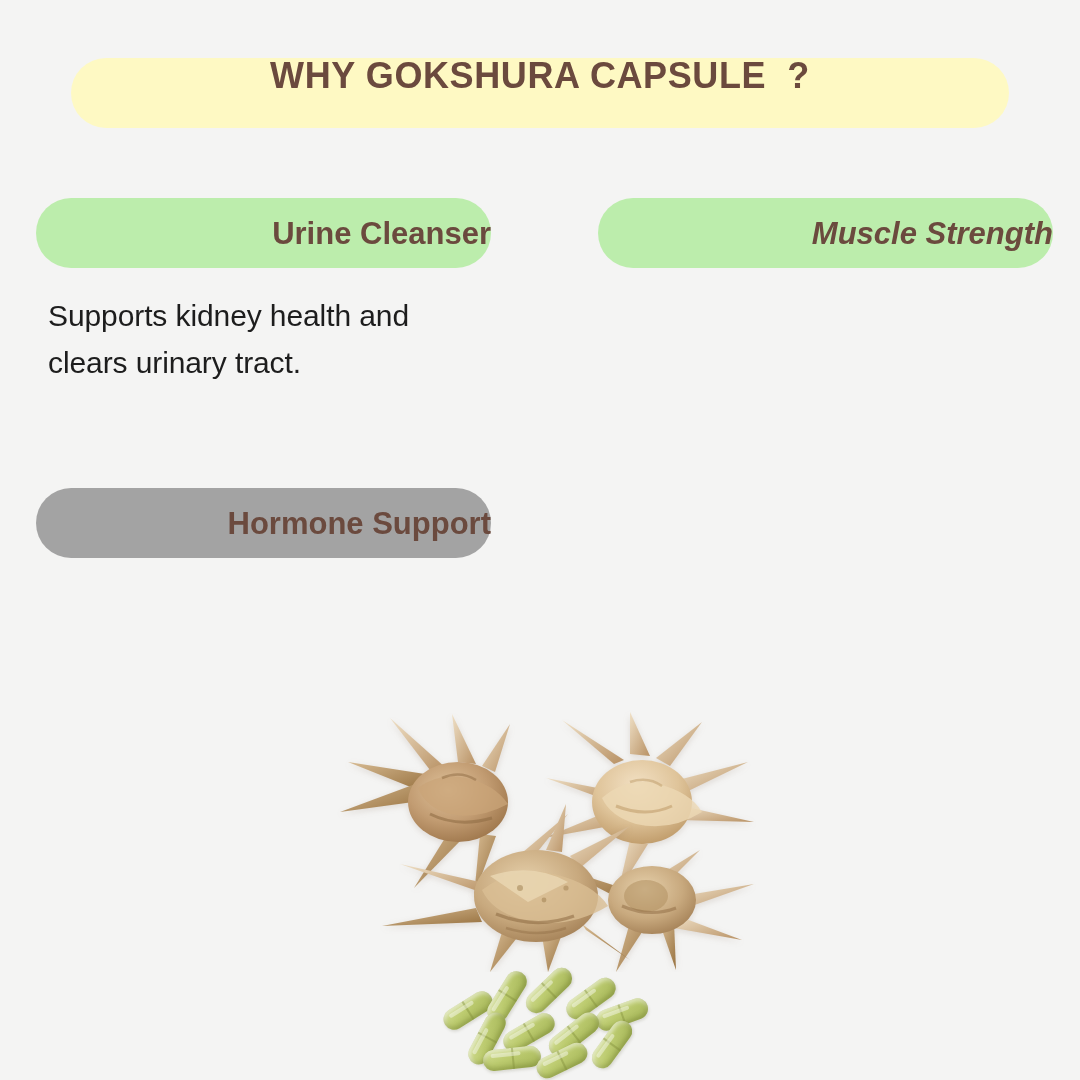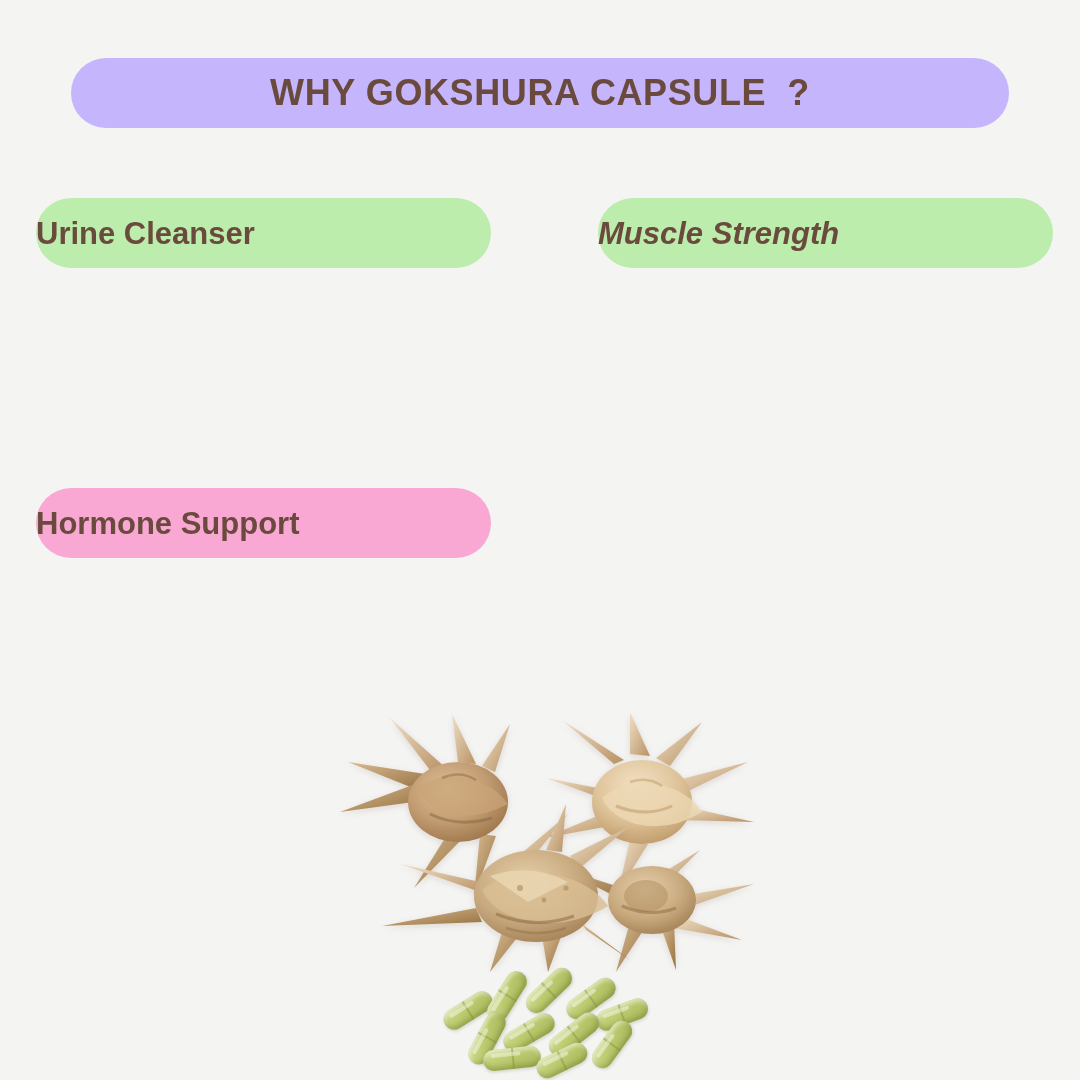--- a/index.html
+++ b/index.html
@@ -23,24 +23,24 @@
     background: #f4f4f3;
   }
 
   
   .header-banner {
     position: absolute;
     left: 71px;
     top: 58px;
     width: 938px;
     height: 70px;
-    background: #c4b5fd;
+    background: #fef9c3;
     border-radius: 35px;
     display: flex;
-    align-items: center;
+    align-items: flex-start;
     justify-content: center;
   }
   .header-title {
     font-family: "Liberation Sans", sans-serif;
     font-weight: bold;
     font-size: 36px;
     letter-spacing: 0.6px;
     color: #6b4a3e;
     white-space: pre;
     text-align: center;
@@ -64,25 +64,25 @@
   .card.col-right { left: 598px; font-style: italic; }
   .card.row-one   { top: 198px; }
   .card.row-two   { top: 488px; }
 
   .pill {
     width: 455px;
     height: 70px;
     border-radius: 35px;
     display: flex;
     align-items: center;
-    justify-content: flex-start;
+    justify-content: flex-end;
     box-sizing: border-box;
   }
   .pill.green { background: #bcedac; }
-  .pill.peach { background: #f9a8d4; }
+  .pill.peach { background: #a3a3a3; }
 
   .pill-label {
     font-family: "Liberation Sans", sans-serif;
     font-weight: bold;
     font-size: 31px;
     color: #6b4a3e;
     line-height: 1;
     white-space: nowrap;
   }
 
@@ -165,20 +165,21 @@
   <div class="header-banner">
     <div class="header-title">WHY GOKSHURA CAPSULE  ?</div>
   </div>
 
   <div class="grid">
 
     <div class="card col-left row-one">
       <div class="pill green">
         <span class="pill-label">Urine Cleanser</span>
       </div>
+      <div class="card-body">Supports kidney health and clears urinary tract.</div>
     </div>
 
     <div class="card col-right row-one">
       <div class="pill green">
         <span class="pill-label">Muscle Strength</span>
       </div>
     </div>
 
     <div class="card col-left row-two">
       <div class="pill peach">

